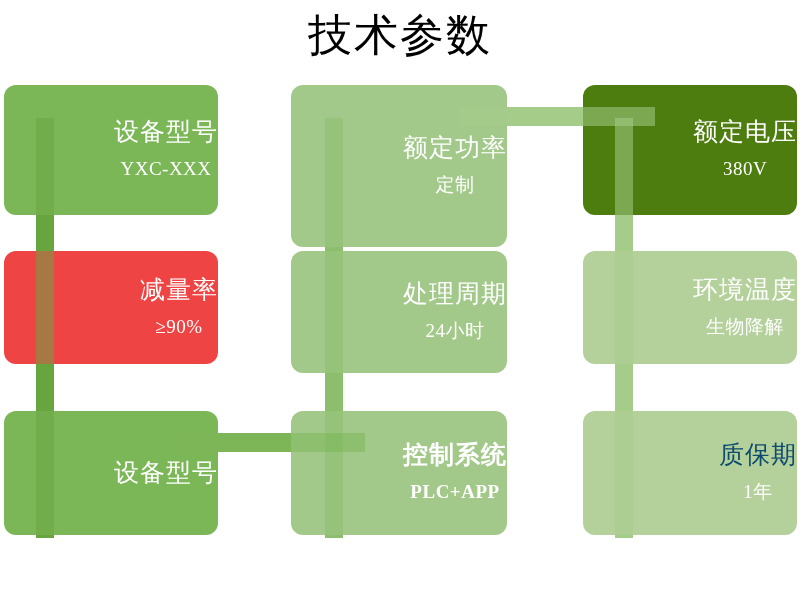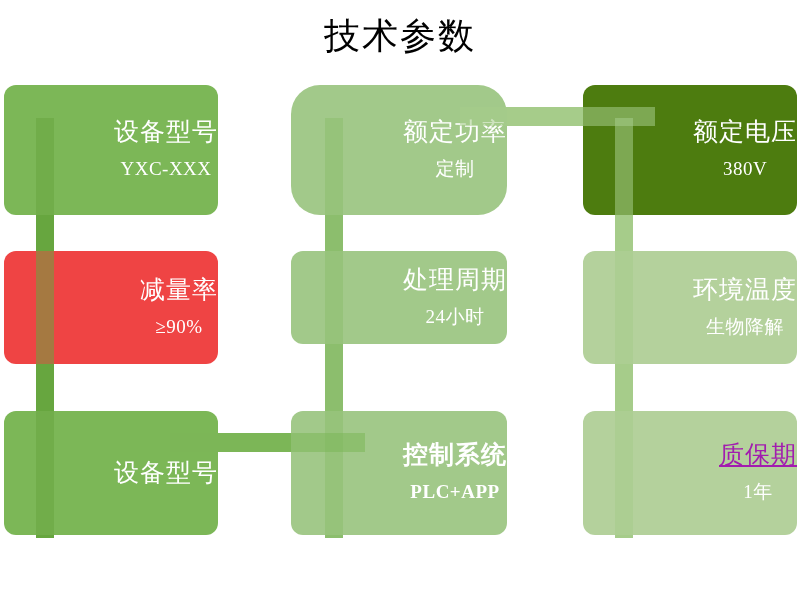--- a/index.html
+++ b/index.html
@@ -15,21 +15,21 @@
     overflow: hidden;
     font-family: "Liberation Serif", "DejaVu Serif", serif;
   }
 
   #page-title {
     position: absolute;
     left: 0;
     top: 10px;
     width: 800px;
     text-align: center;
-    font-size: 36px;
+    font-size: 44px;
     line-height: 52px;
     color: #000000;
     font-family: "Liberation Serif", "DejaVu Serif", serif;
     letter-spacing: 2px;
     white-space: nowrap;
   }
 
   .diagram {
     position: absolute;
     left: 0;
@@ -95,39 +95,39 @@
       <div class="connector conn-h" style="left: 170px; top: 433px; width: 195px; height: 19px; background: rgb(124, 183, 87); opacity: 1;"></div>
     </div>
 
   <div id="card-layer">
       <div class="card" style="left: 4px; top: 85px; width: 214px; height: 130px; background: rgb(124, 183, 87);">
         <div class="card-body">
           <div class="card-title" style="color: rgb(255, 255, 255);">设备型号</div>
           <div class="card-value" style="color: rgb(255, 255, 255);">YXC-XXX</div>
         </div>
       </div>
-      <div class="card" style="left: 291px; top: 85px; width: 216px; height: 130px; background: rgb(162, 201, 138); border-radius: 29px;">
+      <div class="card" style="left: 291px; top: 85px; width: 216px; height: 162px; background: rgb(162, 201, 138);">
         <div class="card-body">
           <div class="card-title" style="color: rgb(255, 255, 255);">额定功率</div>
           <div class="card-value" style="color: rgb(255, 255, 255);">定制</div>
         </div>
       </div>
       <div class="card" style="left: 583px; top: 85px; width: 214px; height: 130px; background: #4d7c0f;">
         <div class="card-body">
           <div class="card-title" style="color: rgb(255, 255, 255);">额定电压</div>
           <div class="card-value" style="color: rgb(255, 255, 255);">380V</div>
         </div>
       </div>
       <div class="card" style="left: 4px; top: 251px; width: 214px; height: 113px; background: #ef4444;">
         <div class="card-body">
           <div class="card-title" style="color: rgb(255, 255, 255);">减量率</div>
           <div class="card-value" style="color: rgb(255, 255, 255);">≥90%</div>
         </div>
       </div>
-      <div class="card" style="left: 291px; top: 251px; width: 216px; height: 93px; background: rgb(162, 201, 138);">
+      <div class="card" style="left: 291px; top: 251px; width: 216px; height: 122px; background: rgb(162, 201, 138);">
         <div class="card-body">
           <div class="card-title" style="color: rgb(255, 255, 255);">处理周期</div>
           <div class="card-value" style="color: rgb(255, 255, 255);">24小时</div>
         </div>
       </div>
       <div class="card" style="left: 583px; top: 251px; width: 214px; height: 113px; background: rgb(180, 209, 156);">
         <div class="card-body">
           <div class="card-title" style="color: rgb(255, 255, 255);">环境温度</div>
           <div class="card-value" style="color: rgb(255, 255, 255);">生物降解</div>
         </div>
@@ -138,21 +138,21 @@
         </div>
       </div>
       <div class="card" style="left: 291px; top: 411px; width: 216px; height: 124px; background: rgb(162, 201, 138); font-weight: bold;">
         <div class="card-body">
           <div class="card-title" style="color: rgb(255, 255, 255);">控制系统</div>
           <div class="card-value" style="color: rgb(255, 255, 255);">PLC+APP</div>
         </div>
       </div>
       <div class="card" style="left: 583px; top: 411px; width: 214px; height: 124px; background: rgb(180, 209, 156);">
         <div class="card-body">
-          <div class="card-title" style="color: #a21caf; text-decoration: underline;">质保期</div>
+          <div class="card-title" style="color: #0c4a6e;">质保期</div>
           <div class="card-value" style="color: rgb(255, 255, 255);">1年</div>
         </div>
       </div>
     </div>
 
   <div id="connector-overlay">
       <div class="connector conn-v" style="left: 36px; top: 118px; width: 18px; height: 420px; background: rgb(103, 166, 63); opacity: 0.55;"></div>
       <div class="connector conn-v" style="left: 325px; top: 118px; width: 18px; height: 420px; background: rgb(140, 190, 110); opacity: 0.55;"></div>
       <div class="connector conn-v" style="left: 615px; top: 118px; width: 18px; height: 420px; background: rgb(166, 204, 138); opacity: 0.55;"></div>
       <div class="connector conn-h" style="left: 460px; top: 107px; width: 195px; height: 19px; background: rgb(166, 204, 138); opacity: 0.55;"></div>

